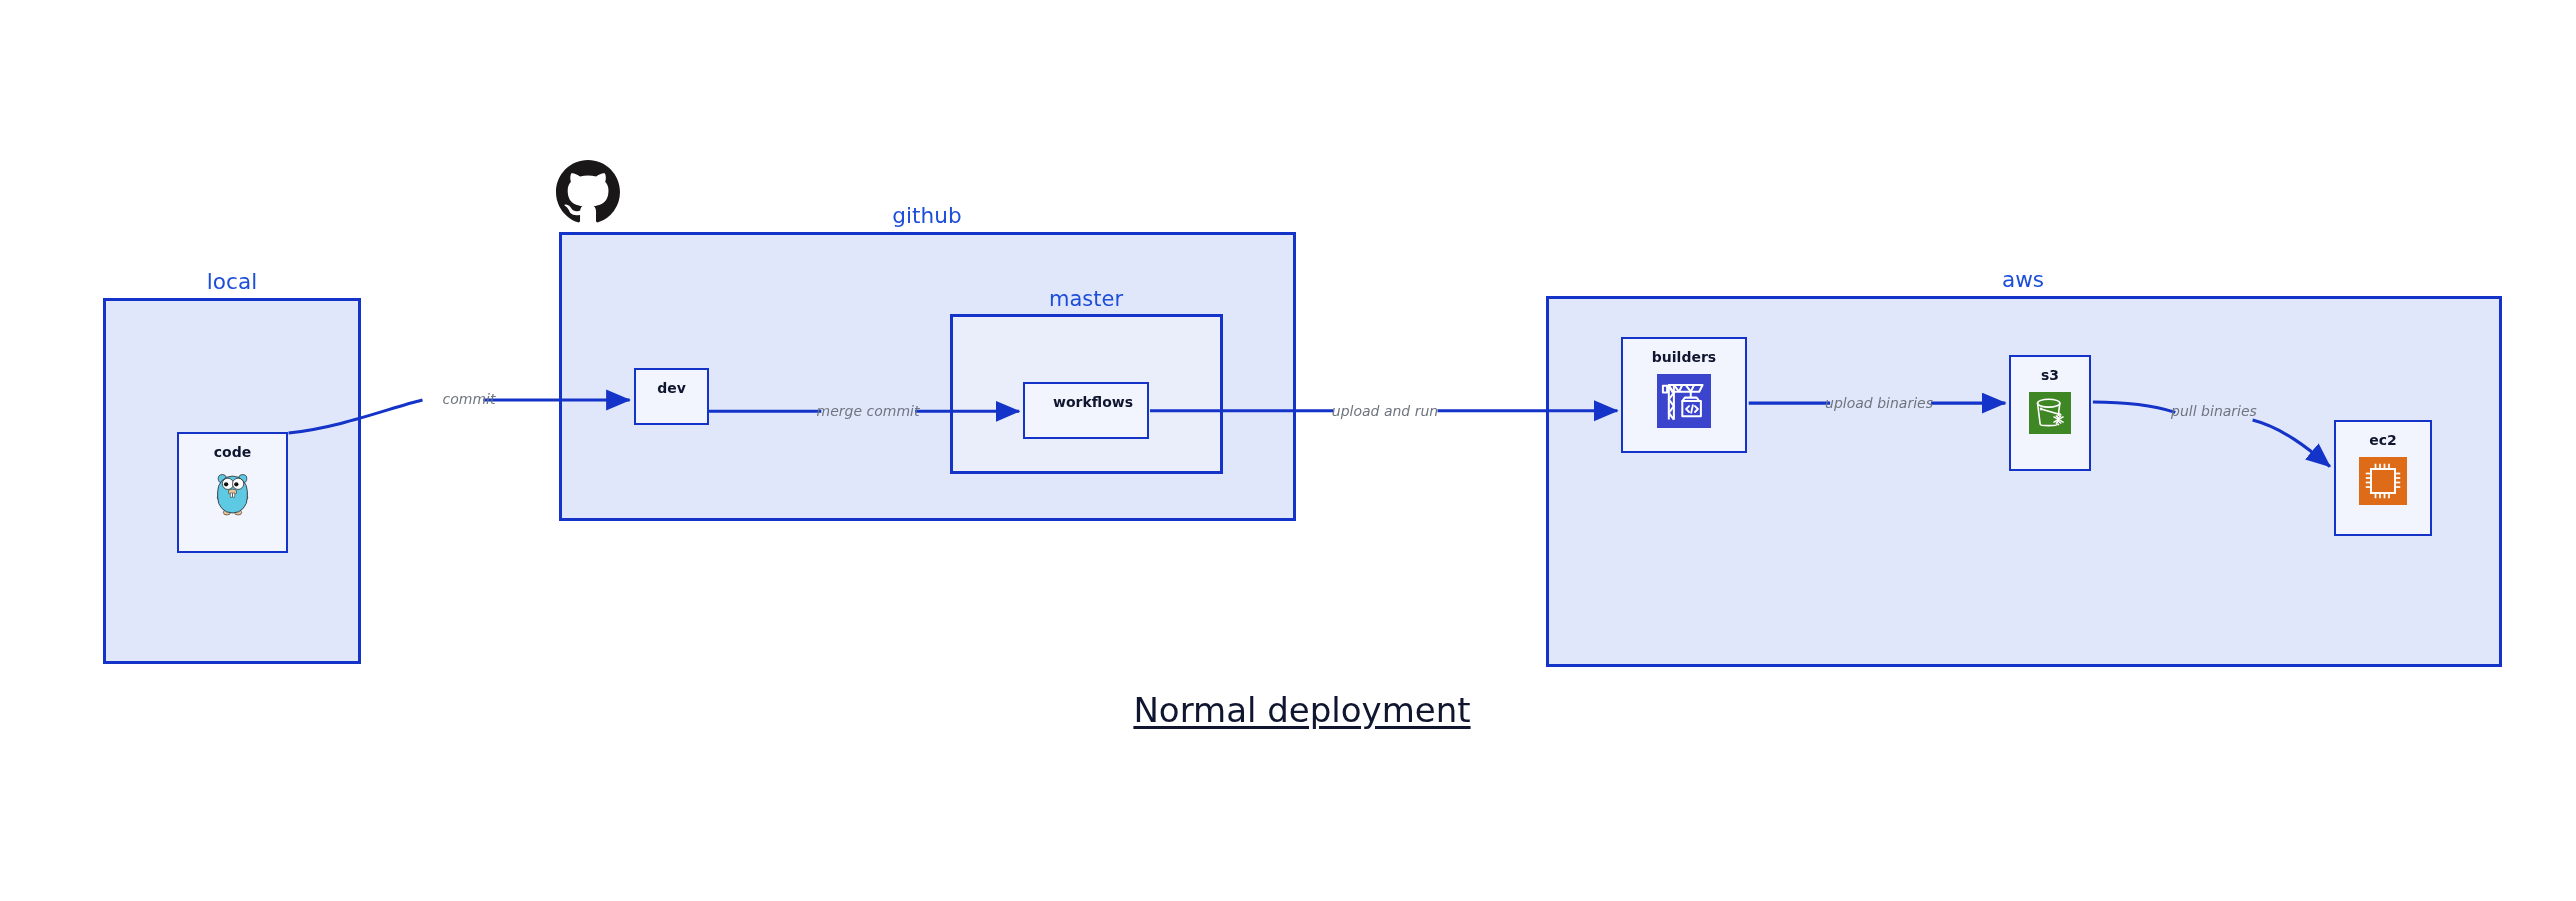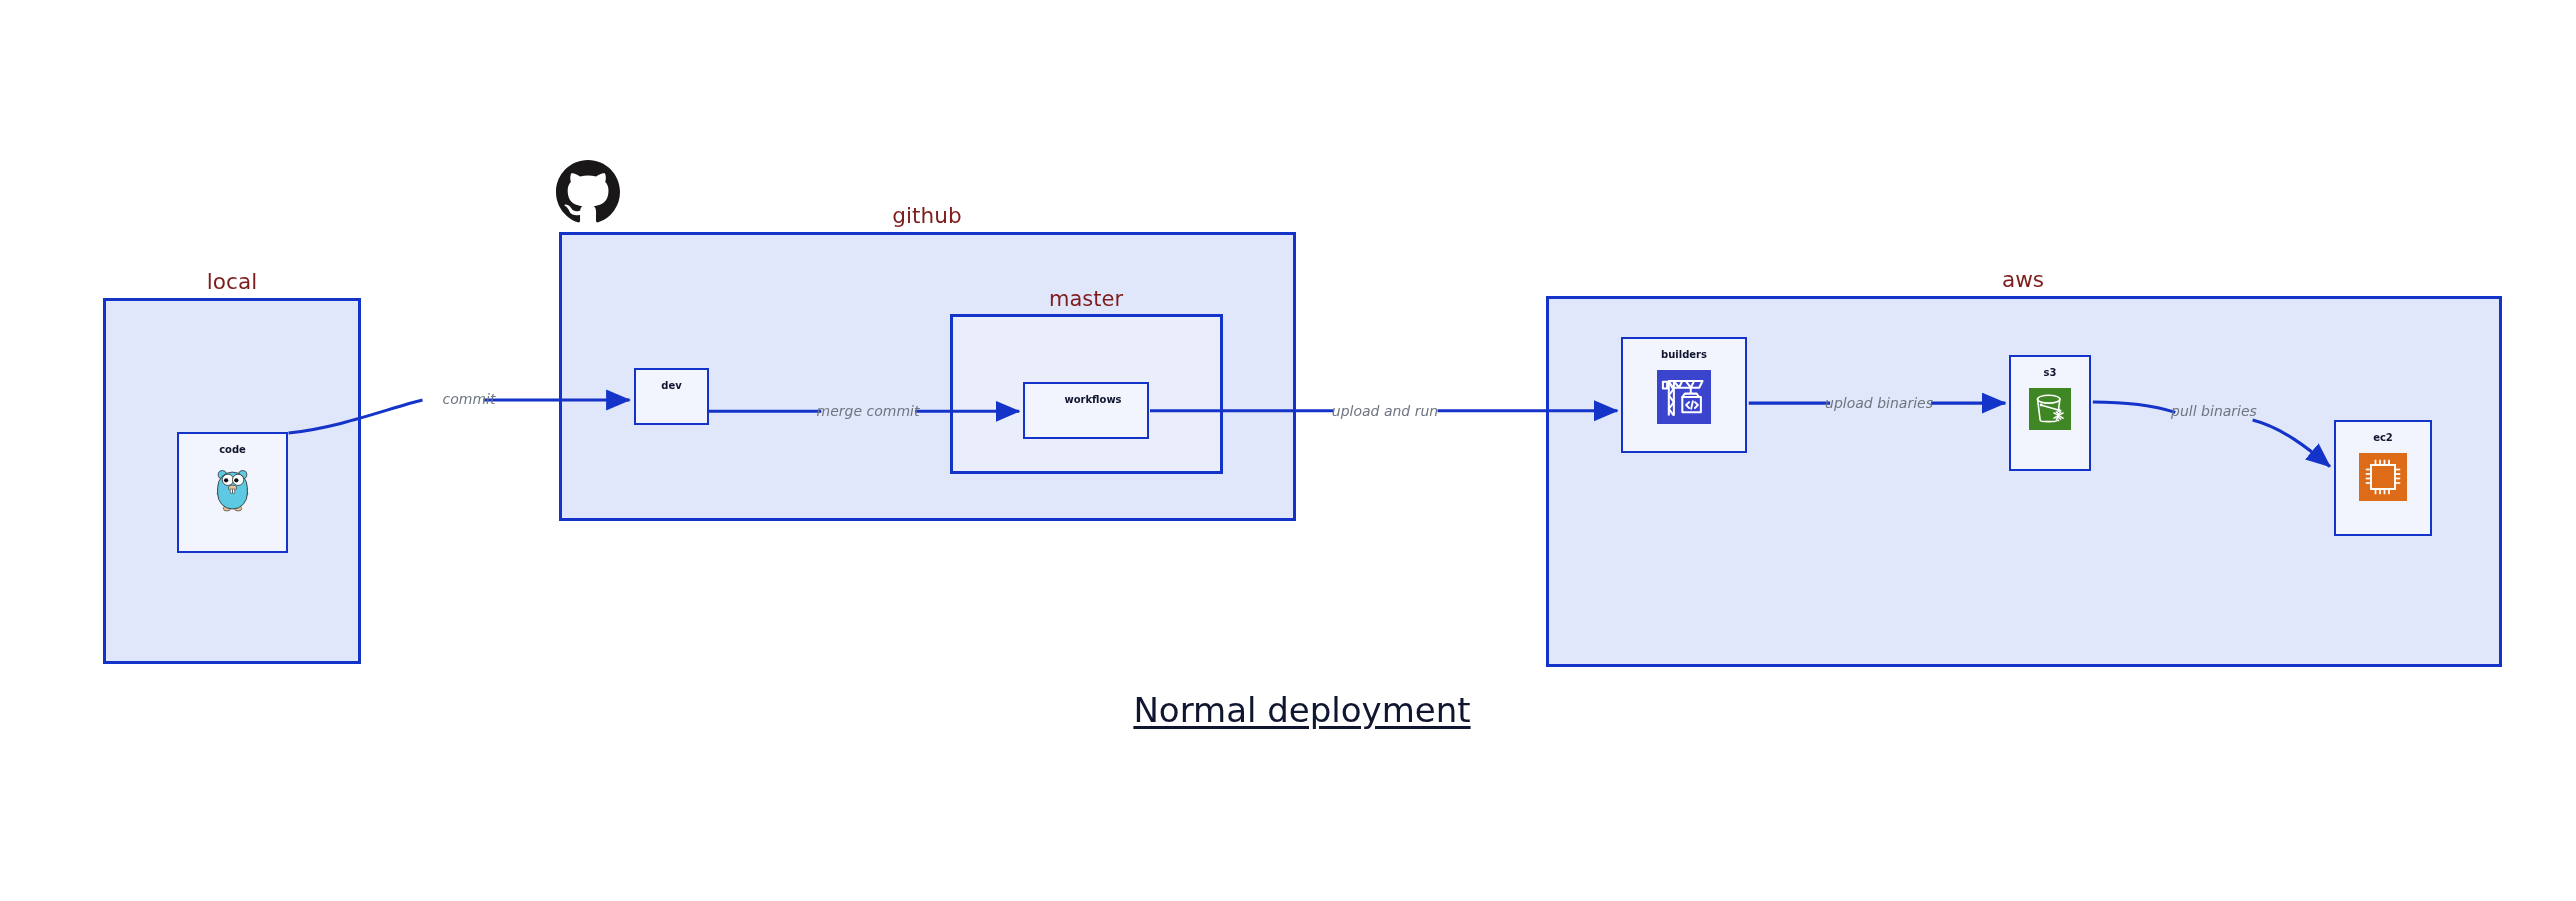--- a/index.html
+++ b/index.html
@@ -24,41 +24,41 @@
   
   .group {
     position: absolute;
     background: #E1E7FA;
     border: 3.1px solid #1433C8;
     box-sizing: border-box;
   }
   .group.level2 { background: #E9EEFA; }
   .group-title {
     position: absolute;
-    color: #7f1d1d;
+    color: #1d4ed8;
     font-weight: 400;
     white-space: nowrap;
     text-align: center;
     transform: translateX(-50%);
   }
   
   .node {
     position: absolute;
     background: #F2F5FD;
     border: 2.6px solid #1433C8;
     box-sizing: border-box;
     display: flex;
     flex-direction: column;
     align-items: center;
     padding-top: 11.3px;
   }
   .node-label {
     color: #10162F;
     font-weight: 700;
-    font-size: 10px;
+    font-size: 14px;
     line-height: 1;
     white-space: nowrap;
     text-align: center;
   }
   .node-icon {
     margin-top: 9.3px;
     line-height: 0;
   }
   
   #edges {

